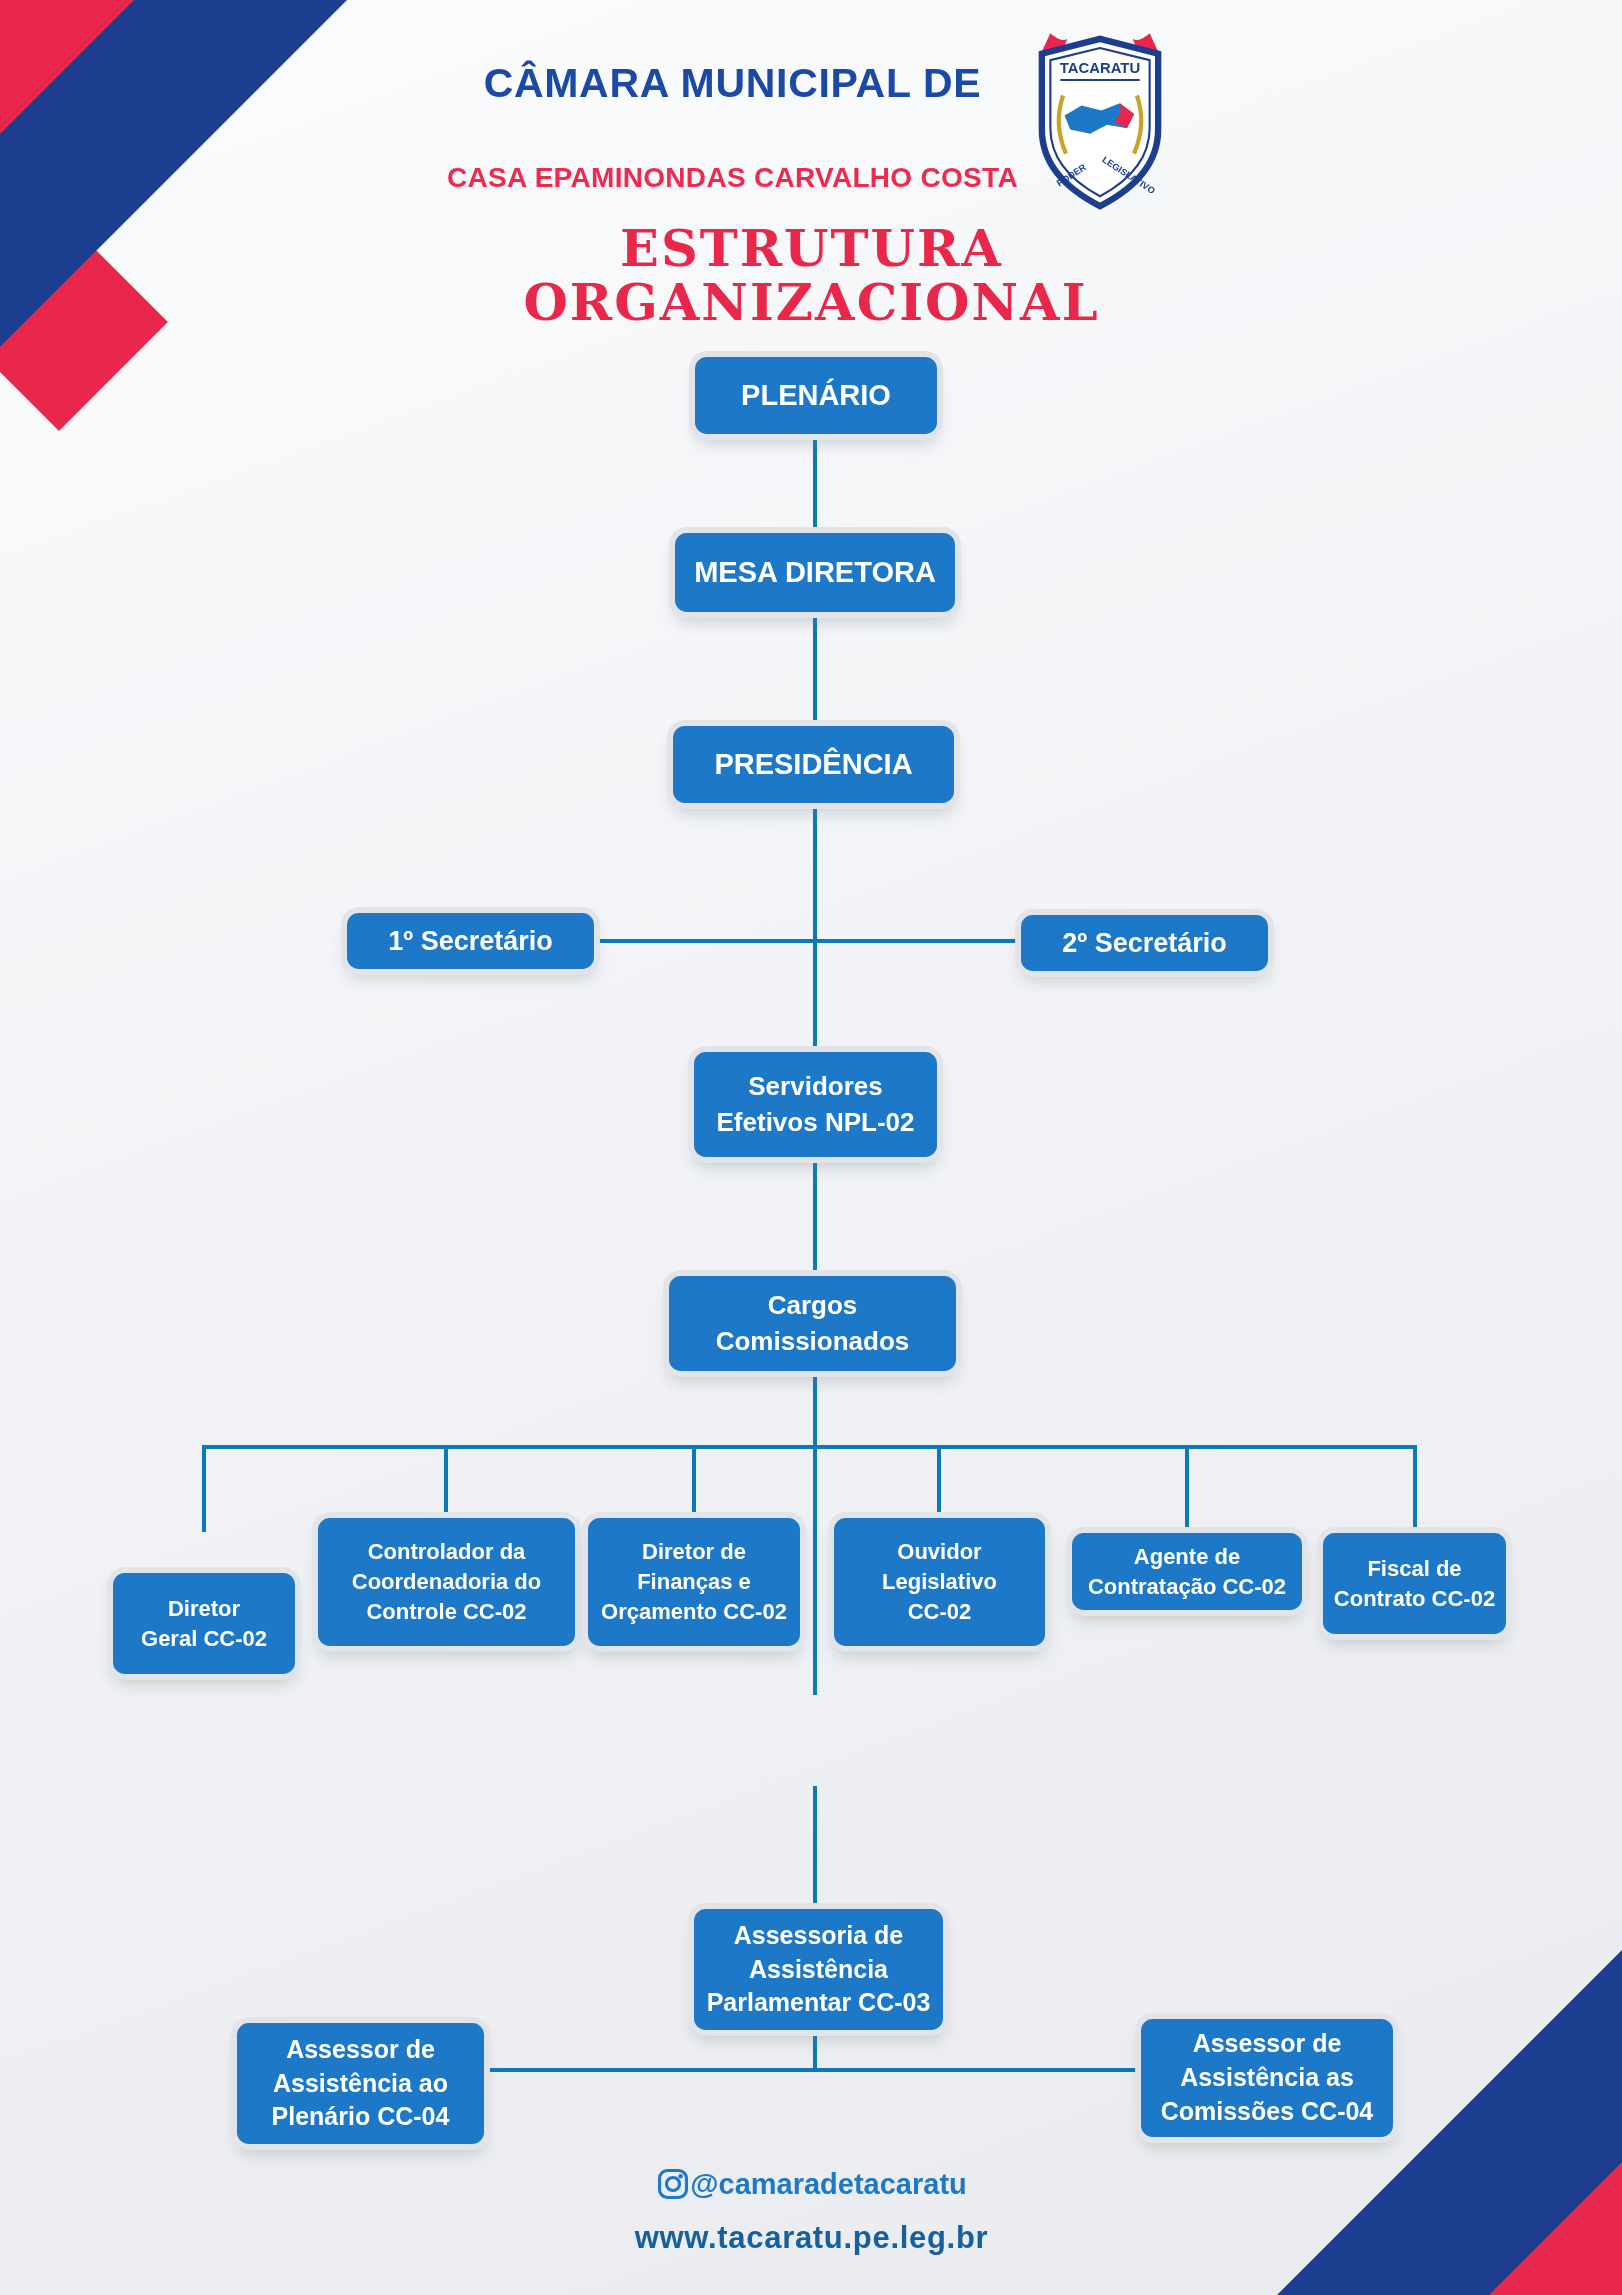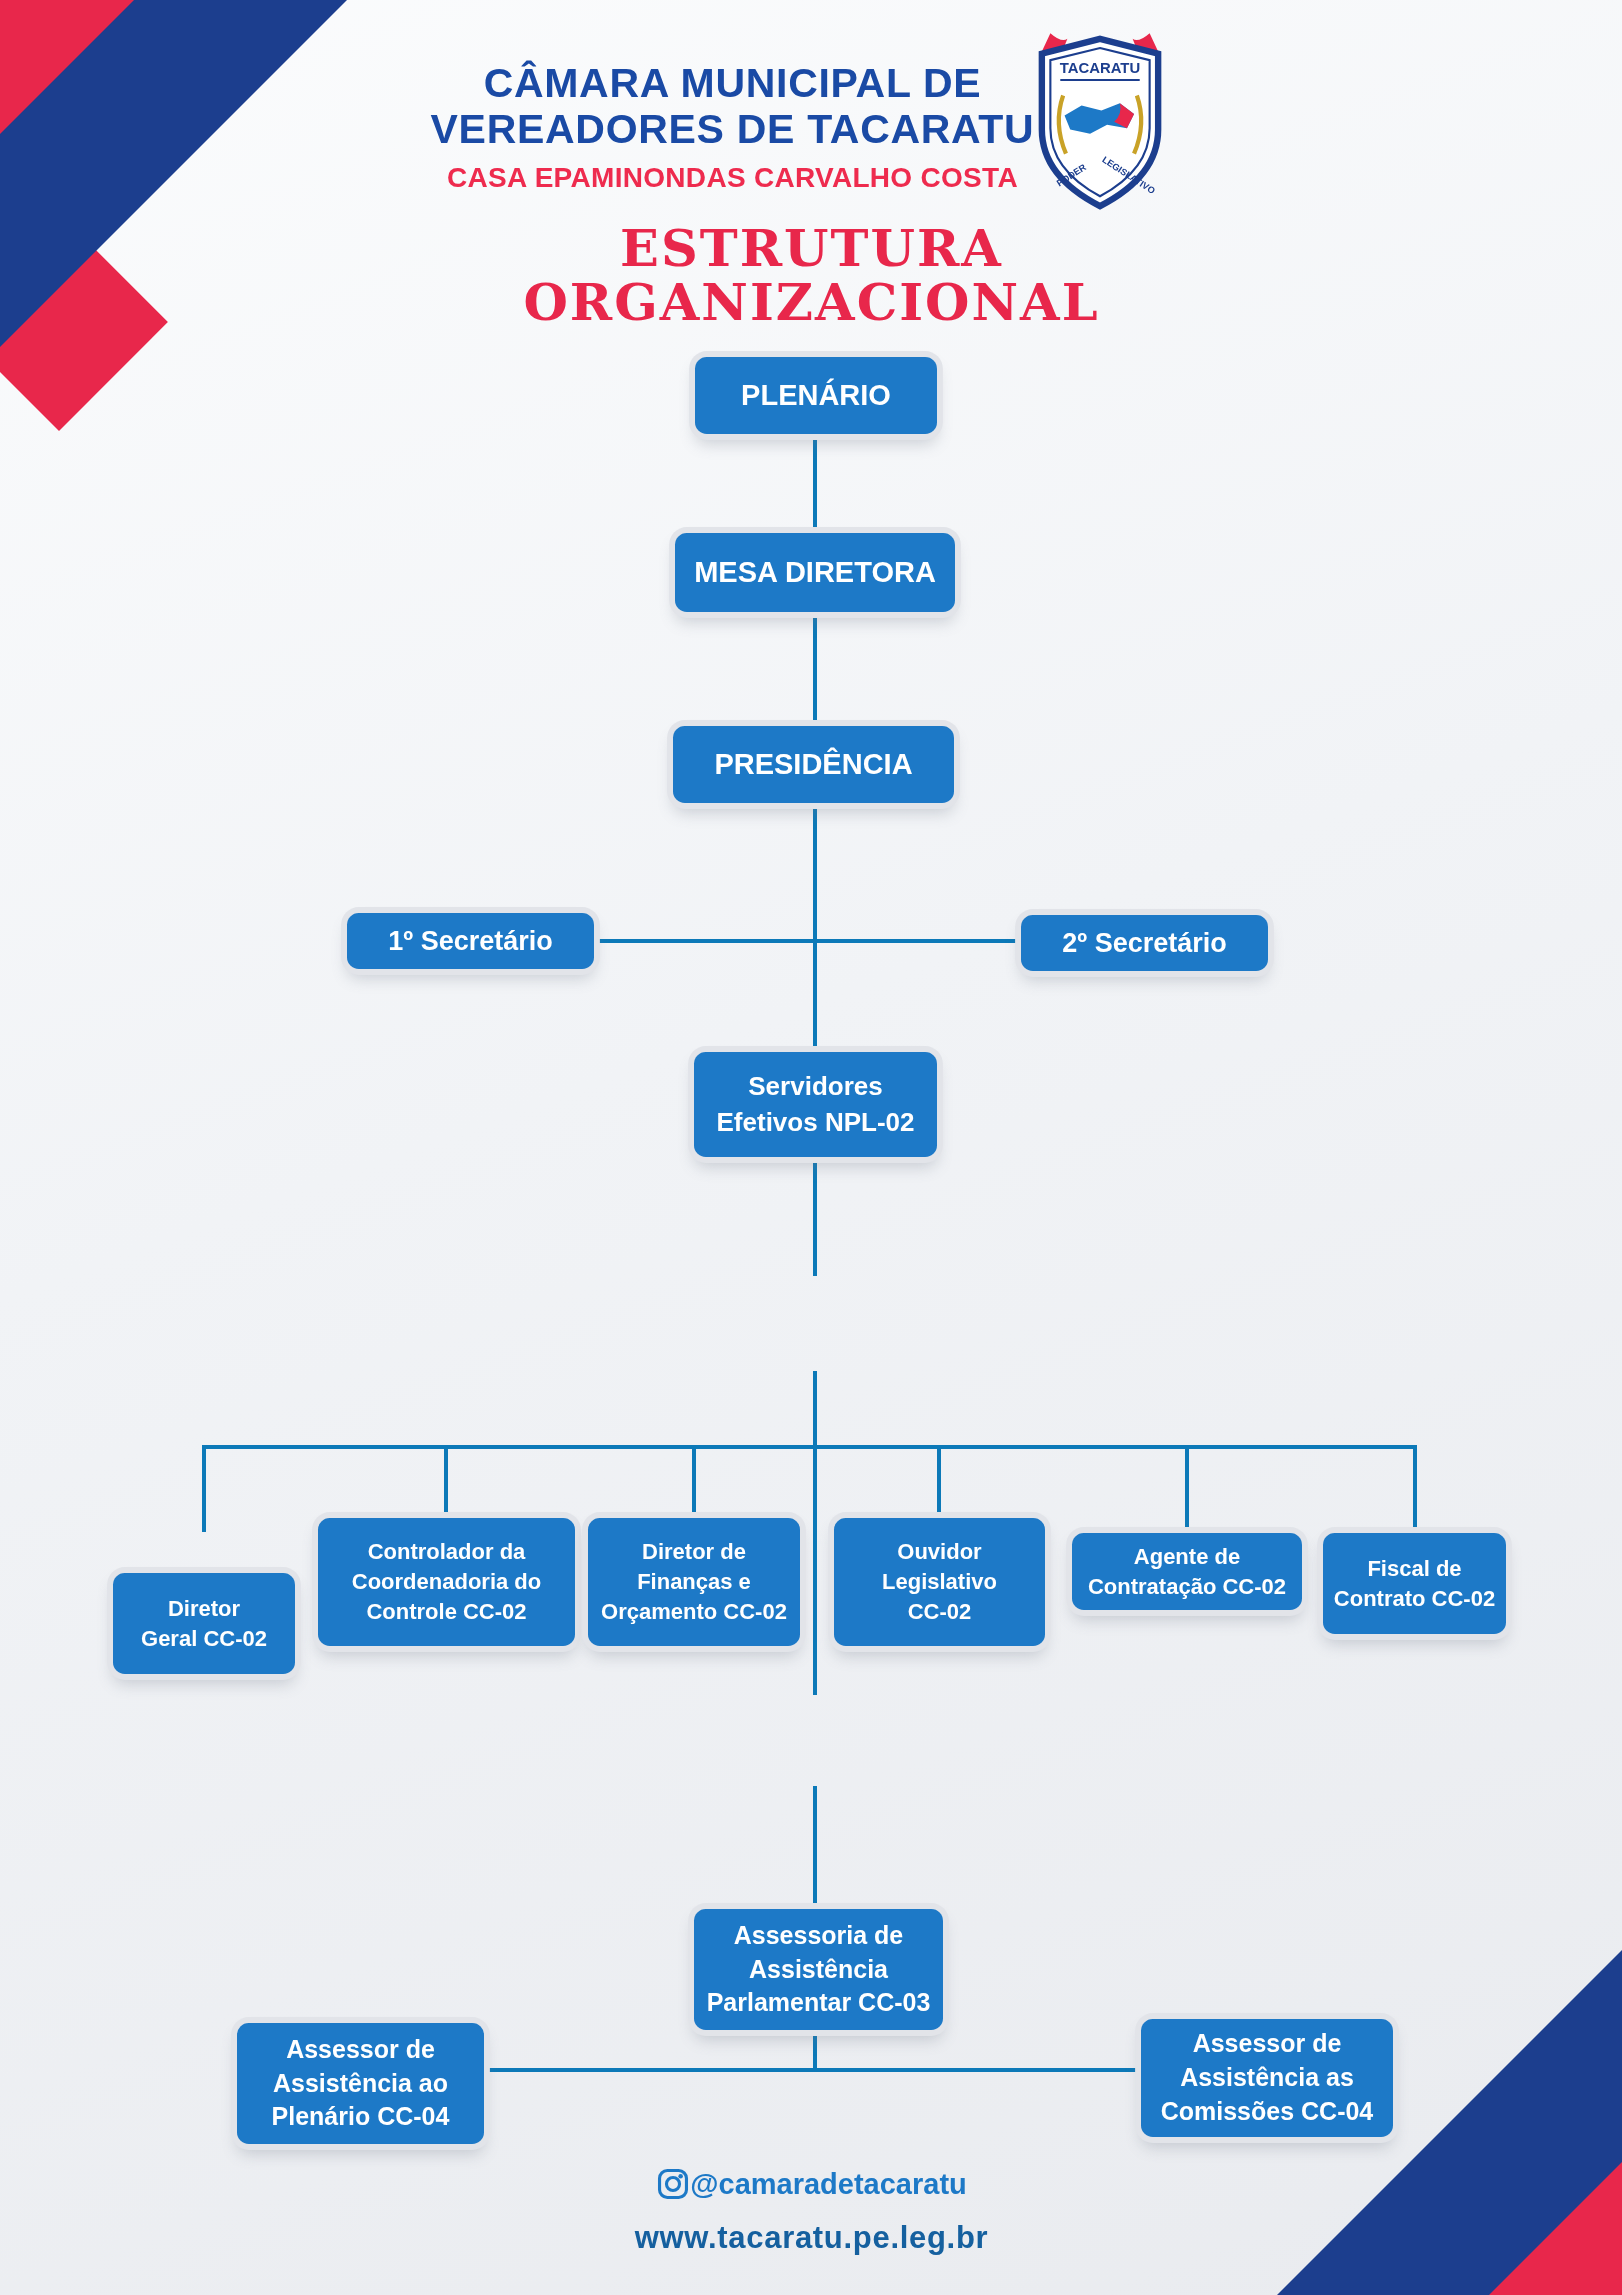--- a/index.html
+++ b/index.html
@@ -52,21 +52,21 @@
 
   <div class="shape" style="left:-18.3px;top:245px;width:154px;height:154px;background:#e8274b;transform:rotate(45deg);"></div>
   <div class="shape" style="left:0;top:0;width:347px;height:347px;background:#1c3e8e;clip-path:polygon(38% 0,100% 0,0 100%,0 38%);"></div>
   <div class="shape" style="left:0;top:0;width:134px;height:134px;background:#e8274b;clip-path:polygon(0 0,100% 0,0 100%);"></div>
 
   <div class="shape" style="left:1487px;top:2068px;width:154px;height:154px;background:#e8274b;transform:rotate(45deg);"></div>
   <div class="shape" style="left:1276px;top:1949px;width:347px;height:347px;background:#1c3e8e;clip-path:polygon(62% 100%,0 100%,100% 0,100% 62%);"></div>
   <div class="shape" style="left:1489px;top:2161px;width:134px;height:134px;background:#e8274b;clip-path:polygon(100% 0,100% 100%,0 100%);"></div>
 
   <div class="org-title"><span>CÂMARA MUNICIPAL DE</span><br>
-    <span>VEREADORES DE TACARATU</span></div>
+    </div>
   <div class="house-name">CASA EPAMINONDAS CARVALHO COSTA</div>
 
   <svg viewBox="0 0 220 260" style="position:absolute;left:1022px;top:30px;width:156px;height:185px;">
     <path d="M40 4 Q56 18 64 12 L56 32 Q44 24 28 30 Z" fill="#e8274b"></path>
     <path d="M180 4 Q164 18 156 12 L164 32 Q176 24 192 30 Z" fill="#e8274b"></path>
     <path d="M110 12 L192 33 L192 140 Q192 206 110 248 Q28 206 28 140 L28 33 Z" fill="#ffffff" stroke="#1c3e8e" stroke-width="9"></path>
     <path d="M110 25 L180 42 L180 138 Q180 196 110 234 Q40 196 40 138 L40 42 Z" fill="none" stroke="#1c3e8e" stroke-width="3"></path>
     <text x="110" y="60" text-anchor="middle" font-size="21" font-weight="bold" fill="#1c3e8e" font-family="Liberation Sans, sans-serif">TACARATU</text>
     <line x1="54" y1="70" x2="166" y2="70" stroke="#1c3e8e" stroke-width="3"></line>
     <path d="M58 92 Q44 132 62 174" stroke="#c9a227" stroke-width="6" fill="none"></path>
@@ -97,20 +97,22 @@
   <div class="cv" style="left:813px;top:2030px;height:41px;"></div>
   <div class="ch" style="left:484px;top:2068px;width:657px;"></div>
 
   <div class="node" style="left:675px;top:533px;width:280px;height:79px;font-size:29px;">MESA DIRETORA</div>
   <div class="node" style="left:695px;top:357px;width:242px;height:77px;font-size:29px;">PLENÁRIO</div>
   <div class="node" style="left:673px;top:726px;width:281px;height:77px;font-size:29px;">PRESIDÊNCIA</div>
   <div class="node" style="left:347px;top:913px;width:247px;height:56px;font-size:27px;">1º Secretário</div>
   <div class="node" style="left:1021px;top:915px;width:247px;height:56px;font-size:27px;text-align:center;">2º Secretário</div>
   <div class="node" style="left:694px;top:1052px;width:243px;height:105px;font-size:26px;">Servidores
 Efetivos NPL-02</div>
+  <div class="node" style="left:669px;top:1276px;width:287px;height:95px;font-size:26px;">Cargos
+Comissionados</div>
 
   <div class="node" style="left:113px;top:1533px;width:182px;height:101px;font-size:22px;margin-top:40px;">Diretor
 Geral CC-02</div>
   <div class="node" style="left:318px;top:1518px;width:257px;height:128px;font-size:22px;">Controlador da
 Coordenadoria do
 Controle CC-02</div>
   <div class="node" style="left:588px;top:1518px;width:212px;height:128px;font-size:22px;">Diretor de
 Finanças e
 Orçamento CC-02</div>
   <div class="node" style="left:834px;top:1518px;width:211px;height:128px;font-size:22px;">Ouvidor

